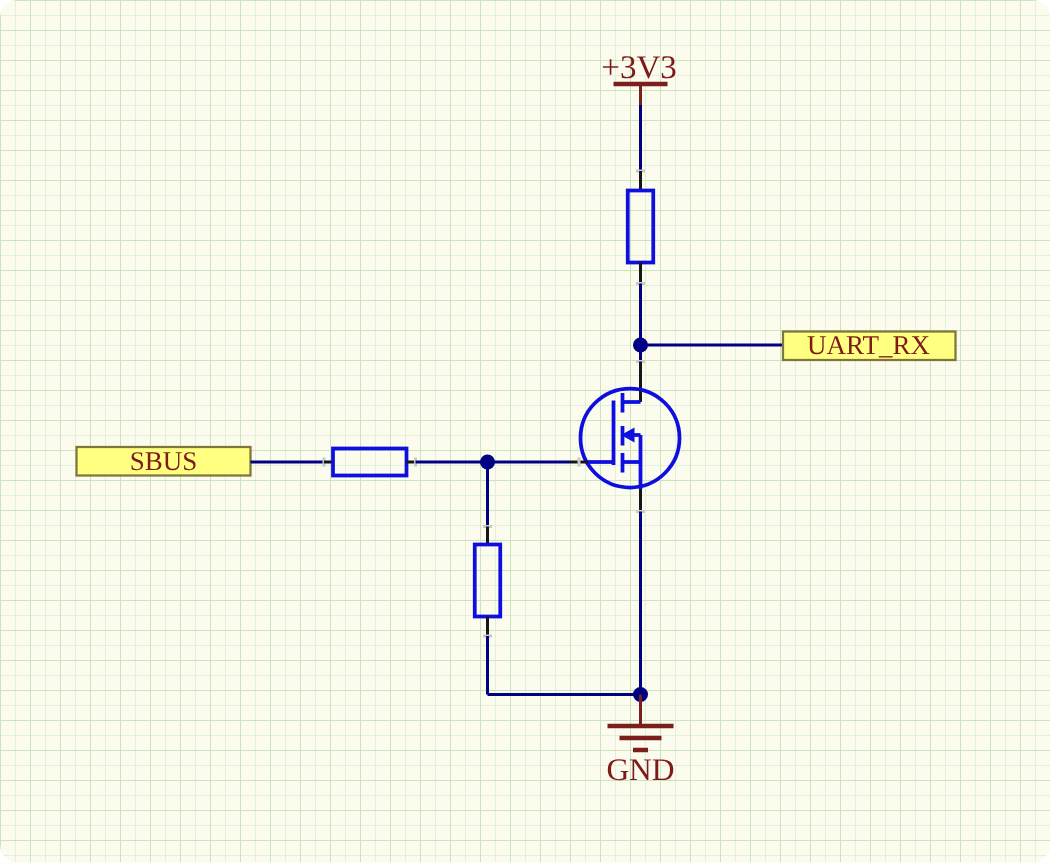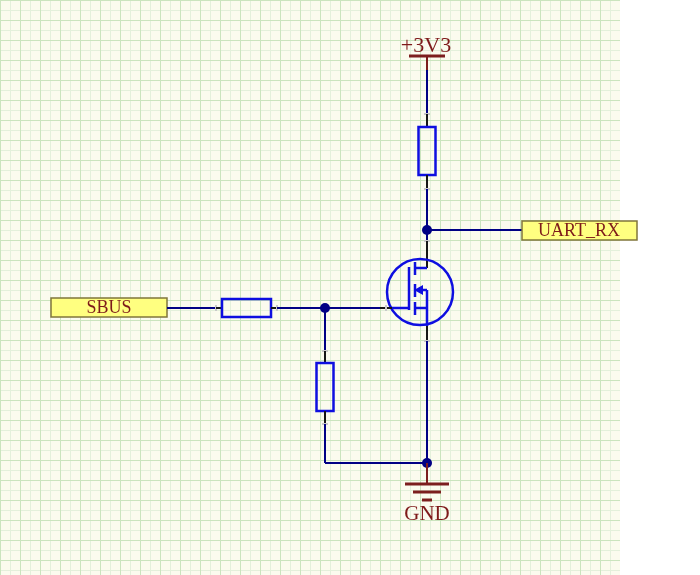--- a/index.html
+++ b/index.html
@@ -11,28 +11,29 @@
     --symbol:#0E0EE0;
     --net-text:#7E1A1A;
     --power-symbol:#7C1E1E;
     --label-fill:#FFFF80;
     --label-border:#80763B;
     --pin-end:#C9C9C9;
   }
   html,body{margin:0;padding:0;}
   body{width:700px;height:575px;overflow:hidden;font-family:"Liberation Serif","DejaVu Serif",serif;}
   .canvas{
-    position:relative;width:620px;height:575px;
+    position:relative;width:700px;height:575px;
     background-color:var(--canvas-bg);
     background-image:
       linear-gradient(to right, var(--grid-major) 1px, transparent 1px),
       linear-gradient(to bottom, var(--grid-major) 1px, transparent 1px),
       linear-gradient(to right, var(--grid-minor) 1px, transparent 1px),
       linear-gradient(to bottom, var(--grid-minor) 1px, transparent 1px);
     background-size:20px 20px,20px 20px,10px 10px,10px 10px;
+    border-radius:12px;
   }
   svg{position:absolute;inset:0;display:block;}
   .wire{stroke:var(--wire);stroke-width:2;fill:none;}
   .pin{stroke:var(--pin);stroke-width:2;fill:none;}
   .sym{stroke:var(--symbol);stroke-width:2.5;fill:none;}
   .sym-fill{fill:var(--symbol);stroke:none;}
   .junction{fill:var(--wire);stroke:none;}
   .power{stroke:var(--power-symbol);fill:none;}
   .power-bar{stroke-width:3;}
   .power-stem{stroke-width:2;}

